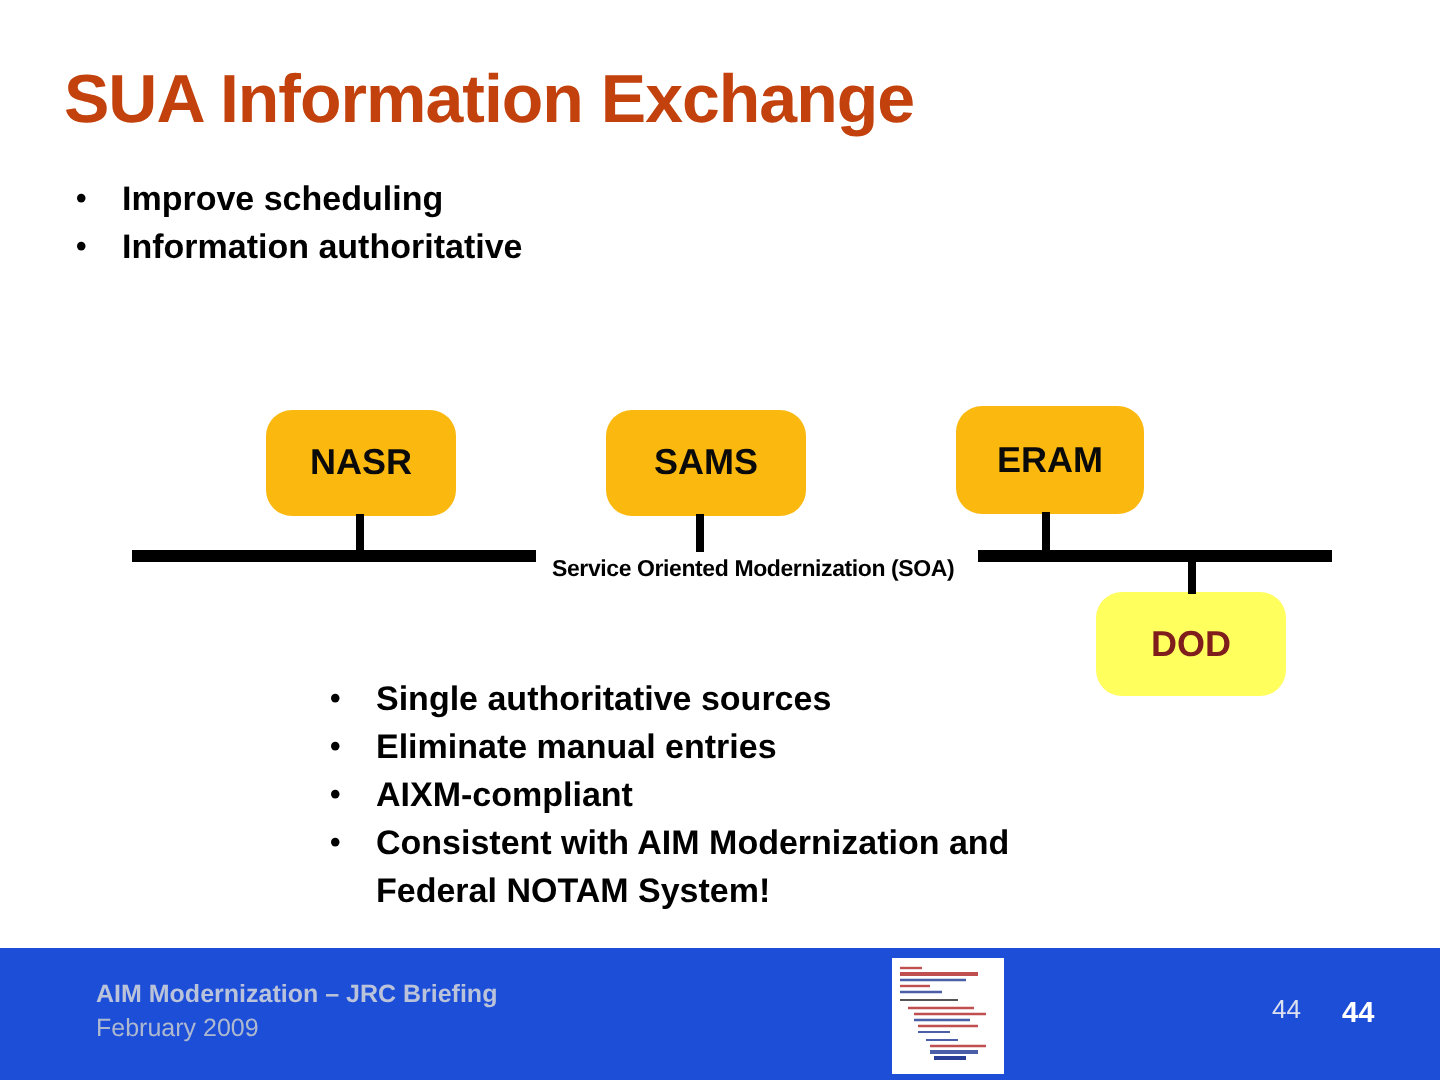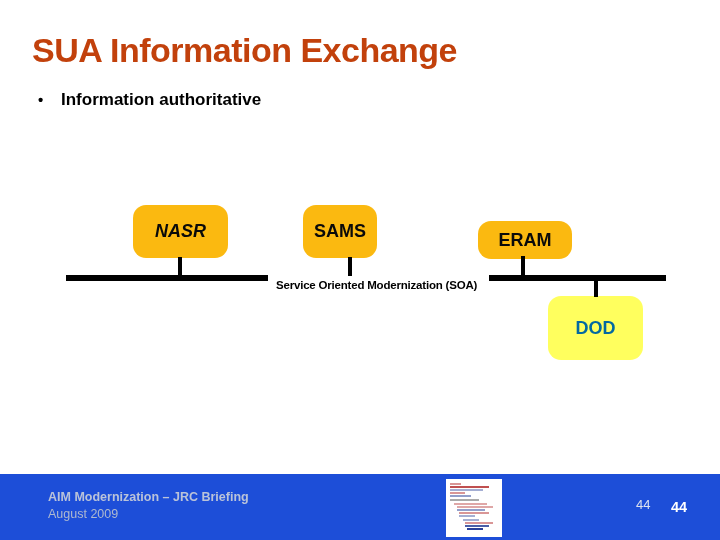--- a/index.html
+++ b/index.html
@@ -26,25 +26,25 @@
   .top-bullets { left: 36px; top: 88px; }
   .bottom-bullets { left: 163px; top: 338px; }
   .bottom-bullets li { width: 372px; }
 
   .node {
     position: absolute; border-radius: 13px;
     display: flex; align-items: center; justify-content: center;
     font-size: 18px; font-weight: bold; color: #0a0a0a;
     background: #FBB910;
   }
-  .node-nasr { left: 133px; top: 205px; width: 95px; height: 53px; font-style: italic; }
-  .node-sams { left: 303px; top: 205px; width: 74px; height: 53px; }
-  .node-eram { left: 478px; top: 221px; width: 94px; height: 38px; }
-  .node-dod  { left: 548px; top: 296px; width: 95px; height: 64px;
-               background: #FFFF5E; color: #0369a1; }
+  .node-nasr { left: 133px; top: 205px; width: 95px; height: 53px; }
+  .node-sams { left: 303px; top: 205px; width: 100px; height: 53px; }
+  .node-eram { left: 478px; top: 203px; width: 94px; height: 54px; }
+  .node-dod  { left: 548px; top: 296px; width: 95px; height: 52px;
+               background: #FFFF5E; color: #7f1d1d; }
 
   .connector { position: absolute; width: 4px; background: #000000; }
   .conn-nasr { left: 178px; top: 257px; height: 19px; }
   .conn-sams { left: 348px; top: 257px; height: 19px; }
   .conn-eram { left: 521px; top: 256px; height: 20px; }
   .conn-dod  { left: 594px; top: 280px; height: 17px; }
 
   .bus { position: absolute; height: 6px; background: #000000; top: 275px; }
   .bus-left  { left: 66px;  width: 202px; }
   .bus-right { left: 489px; width: 177px; }
@@ -86,43 +86,50 @@
   }
 </style>
 </head>
 <body>
 
 <div class="slide">
 
   <div class="title">SUA Information Exchange</div>
 
   <ul class="bullets top-bullets">
+    <li>Improve scheduling</li>
     <li>Information authoritative</li>
   </ul>
 
   <div>
     <div class="node node-nasr">NASR</div>
     <div class="node node-sams">SAMS</div>
     <div class="node node-eram">ERAM</div>
     <div class="node node-dod">DOD</div>
 
     <div class="connector conn-nasr"></div>
     <div class="connector conn-sams"></div>
     <div class="connector conn-eram"></div>
     <div class="connector conn-dod"></div>
 
     <div class="bus bus-left"></div>
     <div class="bus bus-right"></div>
     <div class="bus-label">Service Oriented Modernization (SOA)</div>
   </div>
 
+  <ul class="bullets bottom-bullets">
+    <li>Single authoritative sources</li>
+    <li>Eliminate manual entries</li>
+    <li>AIXM-compliant</li>
+    <li>Consistent with AIM Modernization and Federal NOTAM System!</li>
+  </ul>
 
   <div class="footer">
     <div class="footer-brief">AIM Modernization – JRC Briefing</div>
-    <div class="footer-date">August 2009</div>
+    <div class="footer-date">February 2009</div>
 
     <div class="doc-box">
       <svg width="50" height="52" viewBox="0 0 50 52" aria-hidden="true">
         <line x1="1" y1="2" x2="12" y2="2" stroke="#c05050" stroke-width="1.2"></line>
         <line x1="1" y1="5" x2="40" y2="5" stroke="#c05050" stroke-width="2"></line>
         <line x1="1" y1="8" x2="34" y2="8" stroke="#4a5fa8" stroke-width="1.2"></line>
         <line x1="1" y1="11" x2="16" y2="11" stroke="#c05050" stroke-width="1.2"></line>
         <line x1="1" y1="14" x2="22" y2="14" stroke="#4a5fa8" stroke-width="1.2"></line>
         <line x1="1" y1="18" x2="30" y2="18" stroke="#555" stroke-width="1"></line>
         <line x1="5" y1="22" x2="38" y2="22" stroke="#c05050" stroke-width="1.2"></line>

